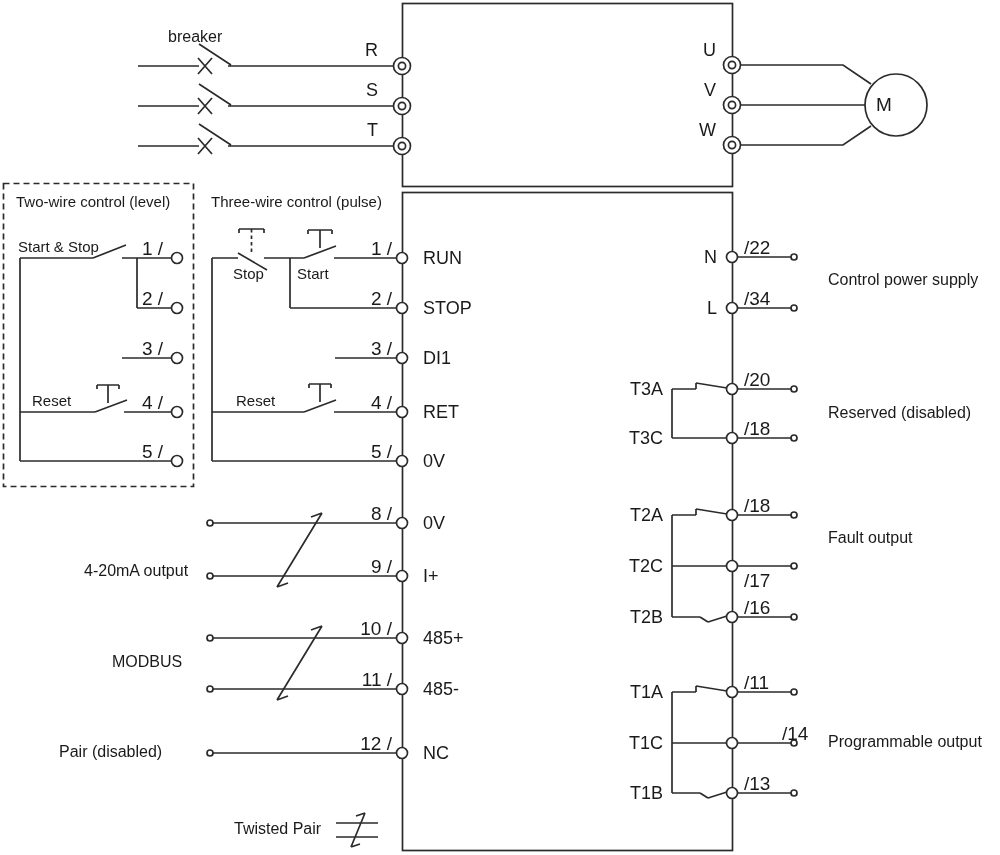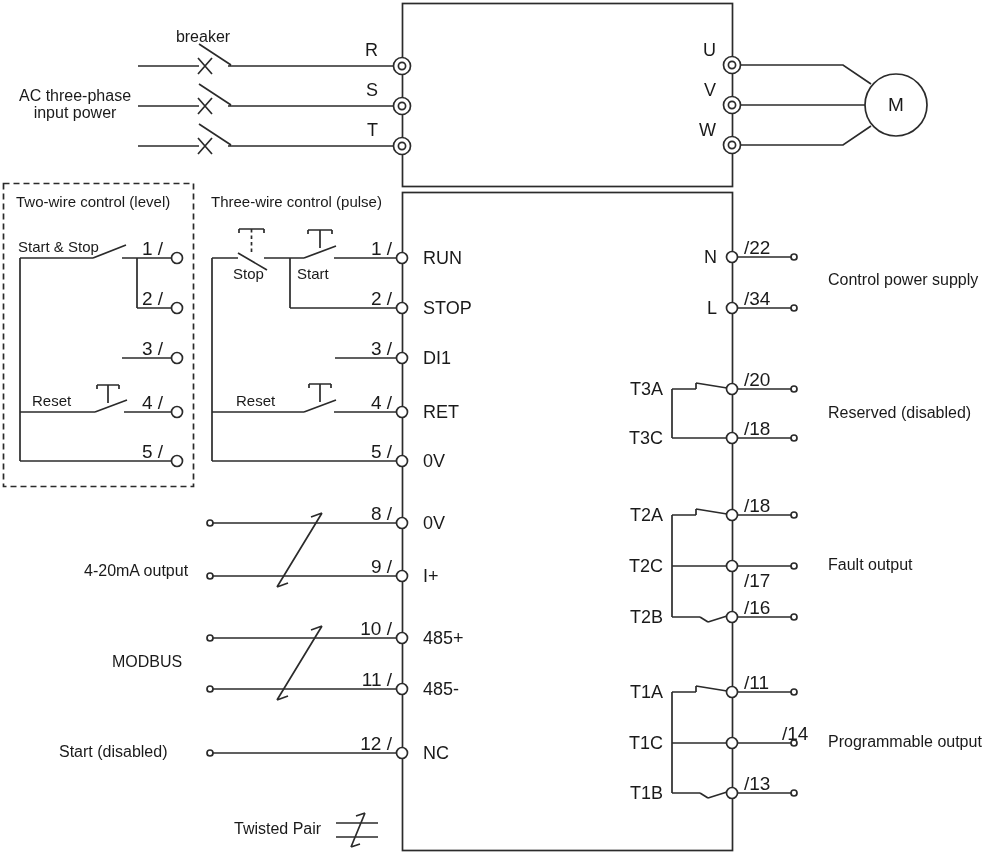--- a/index.html
+++ b/index.html
@@ -4,21 +4,21 @@
 <style>
   html,body{margin:0;padding:0;background:#fff;}
   #canvas{position:relative;width:1000px;height:855px;background:#fff;overflow:hidden;
           font-family:"Liberation Sans","DejaVu Sans",sans-serif;color:#1a1a1a;}
   #wires{position:absolute;left:0;top:0;}
   .lbl{position:absolute;white-space:nowrap;line-height:1.05;color:#1a1a1a;}
   .fs15{font-size:15px;}
   .fs16{font-size:16px;}
   .fs18{font-size:18px;}
   .fs19{font-size:19px;}
-  .ctr{text-align:center;}
+  .ctr{text-align:left;}
   .rgt{text-align:right;}
 </style>
 </head>
 <body>
 
 <div id="canvas">
 
 <svg id="wires" width="1000" height="855" viewBox="0 0 1000 855">
   <g stroke="#2b2b2b" stroke-width="1.7" fill="none">
 
@@ -177,24 +177,20 @@
           <circle cx="794" cy="743" r="3" fill="#fff"></circle>
           <circle cx="794" cy="793" r="3" fill="#fff"></circle>
       <circle cx="732" cy="692" r="5.5" fill="#fff"></circle>
           <circle cx="732" cy="743" r="5.5" fill="#fff"></circle>
           <circle cx="732" cy="793" r="5.5" fill="#fff"></circle>
     </g>
   </g>
 </svg>
 
 <div class="lbl fs16 ctr" style="left:168px;top:29px;width:70px">breaker</div>
-<div class="lbl fs16 ctr" style="left:8px;top:88px;width:134px">
-  <div>AC three-phase</div>
-  <div>input power</div>
-</div>
 <div class="lbl fs18 rgt" style="left:350px;top:41px;width:28px">R</div>
 <div class="lbl fs18 rgt" style="left:350px;top:81px;width:28px">S</div>
 <div class="lbl fs18 rgt" style="left:350px;top:121px;width:28px">T</div>
 <div class="lbl fs18 rgt" style="left:688px;top:41px;width:28px">U</div>
 <div class="lbl fs18 rgt" style="left:688px;top:81px;width:28px">V</div>
 <div class="lbl fs18 rgt" style="left:688px;top:121px;width:28px">W</div>
 <div class="lbl fs19 ctr" style="left:876px;top:95px;width:40px">M</div>
 
 <div class="lbl fs15" style="left:16px;top:194px">Two-wire control (level)</div>
 <div class="lbl fs15" style="left:18px;top:239px">Start &amp; Stop</div>
@@ -225,29 +221,29 @@
 <div class="lbl fs19 rgt" style="left:330px;top:557px;width:62px">9 /</div>
 <div class="lbl fs18" style="left:423px;top:514px">0V</div>
 <div class="lbl fs18" style="left:423px;top:567px">I+</div>
 
 <div class="lbl fs16" style="left:112px;top:654px">MODBUS</div>
 <div class="lbl fs19 rgt" style="left:330px;top:619px;width:62px">10 /</div>
 <div class="lbl fs19 rgt" style="left:330px;top:670px;width:62px">11 /</div>
 <div class="lbl fs18" style="left:423px;top:629px">485+</div>
 <div class="lbl fs18" style="left:423px;top:680px">485-</div>
 
-<div class="lbl fs16" style="left:59px;top:744px">Start (disabled)</div>
+<div class="lbl fs16" style="left:59px;top:744px">Pair (disabled)</div>
 <div class="lbl fs19 rgt" style="left:330px;top:734px;width:62px">12 /</div>
 <div class="lbl fs18" style="left:423px;top:744px">NC</div>
 
 <div class="lbl fs16" style="left:234px;top:821px">Twisted Pair</div>
 
 <div class="lbl fs16" style="left:828px;top:272px">Control power supply</div>
 <div class="lbl fs16" style="left:828px;top:405px">Reserved (disabled)</div>
-<div class="lbl fs16" style="left:828px;top:557px">Fault output</div>
+<div class="lbl fs16" style="left:828px;top:530px">Fault output</div>
 <div class="lbl fs16" style="left:828px;top:734px">Programmable output</div>
 
 <div class="lbl fs18 rgt" style="left:687px;top:248px;width:30px">N</div>
 <div class="lbl fs18 rgt" style="left:687px;top:299px;width:30px">L</div>
 <div class="lbl fs18 rgt" style="left:620px;top:380px;width:43px">T3A</div>
 <div class="lbl fs18 rgt" style="left:620px;top:429px;width:43px">T3C</div>
 <div class="lbl fs18 rgt" style="left:620px;top:506px;width:43px">T2A</div>
 <div class="lbl fs18 rgt" style="left:620px;top:557px;width:43px">T2C</div>
 <div class="lbl fs18 rgt" style="left:620px;top:608px;width:43px">T2B</div>
 <div class="lbl fs18 rgt" style="left:620px;top:683px;width:43px">T1A</div>

